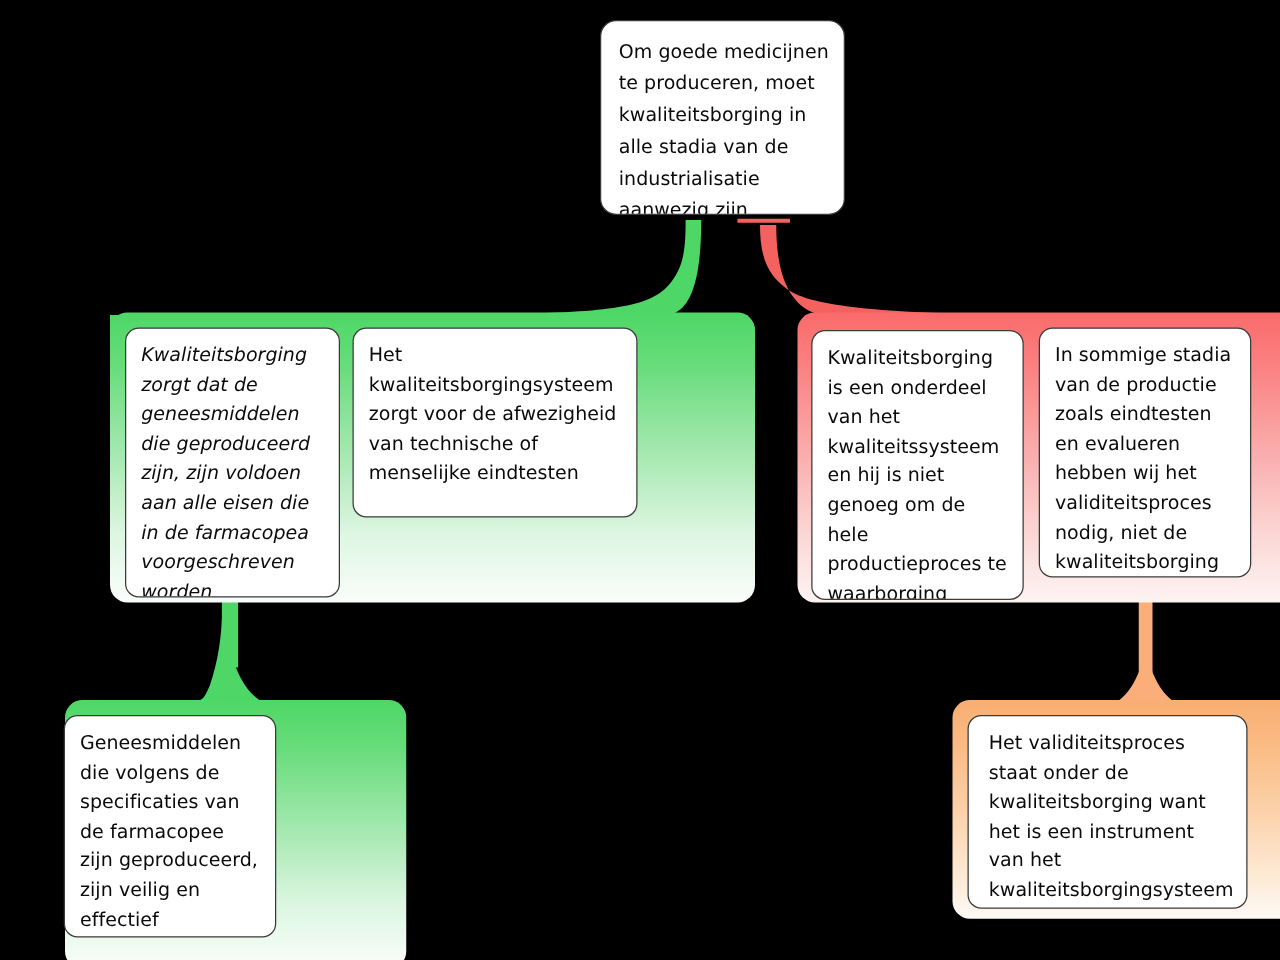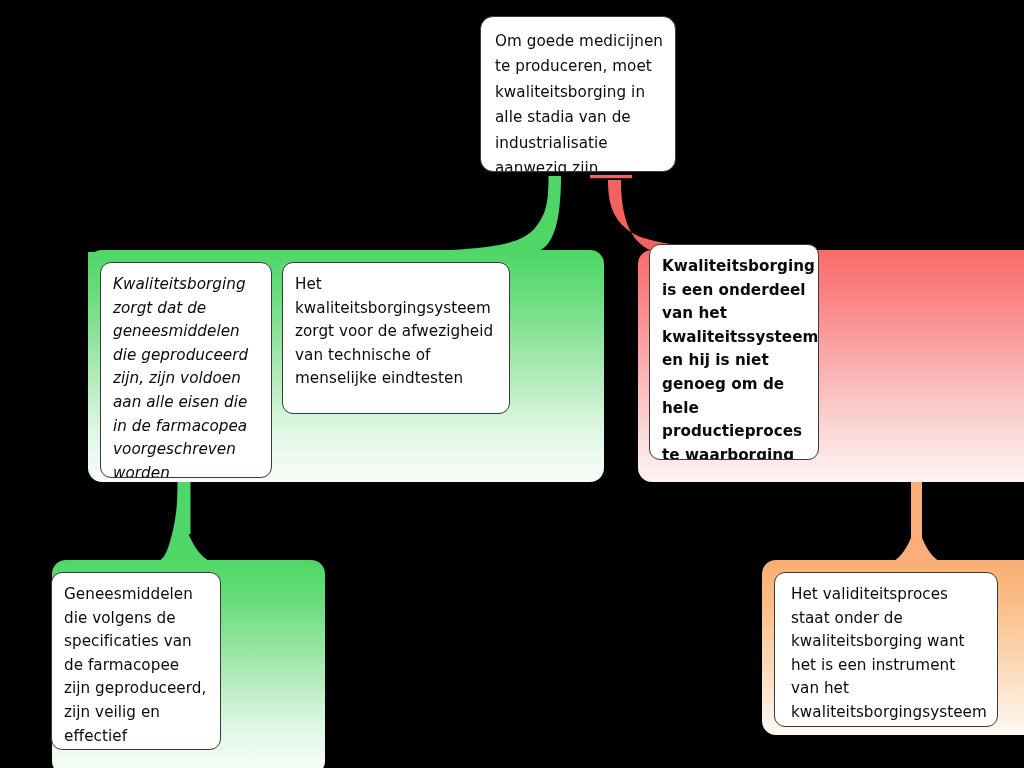--- a/index.html
+++ b/index.html
@@ -149,24 +149,27 @@
 
   <div class="card" style="left:234px; top:262px; width:228px; height:152px;">
     <span>Het kwaliteitsborgingsysteem zorgt voor de afwezigheid van technische of menselijke eindtesten</span>
   </div>
 
   <div class="group group-red" style="left:590px; top:250px; width:432px; height:232px;"></div>
 
   <div class="group-label" style="left:958px; top:261px; width:62px;">spreekt
 tegen</div>
 
-  <div class="card" style="left:601px; top:244px; width:170px; height:216px;font-weight:bold;">
+  <div class="card" style="left:601px; top:264px; width:170px; height:216px;">
     <span>Kwaliteitsborging is een onderdeel van het kwaliteitssysteem en hij is niet genoeg om de hele productieproces te waarborging</span>
   </div>
 
+  <div class="card" style="left:783px; top:262px; width:170px; height:200px;">
+    <span>In sommige stadia van de productie zoals eindtesten en evalueren hebben wij het validiteitsproces nodig, niet de kwaliteitsborging</span>
+  </div>
 
   <div class="group group-green" style="left:4px; top:560px; width:273px; height:215px;"></div>
 
   <div class="group-label" style="left:186px; top:572px; width:92px;">ondersteunt</div>
 
   <div class="card" style="left:3px; top:572px; width:170px; height:178px;">
     <span>Geneesmiddelen die volgens de specificaties van de farmacopee zijn geproduceerd, zijn veilig en effectief</span>
   </div>
 
   <div class="group group-orange" style="left:714px; top:560px; width:310px; height:175px;"></div>

